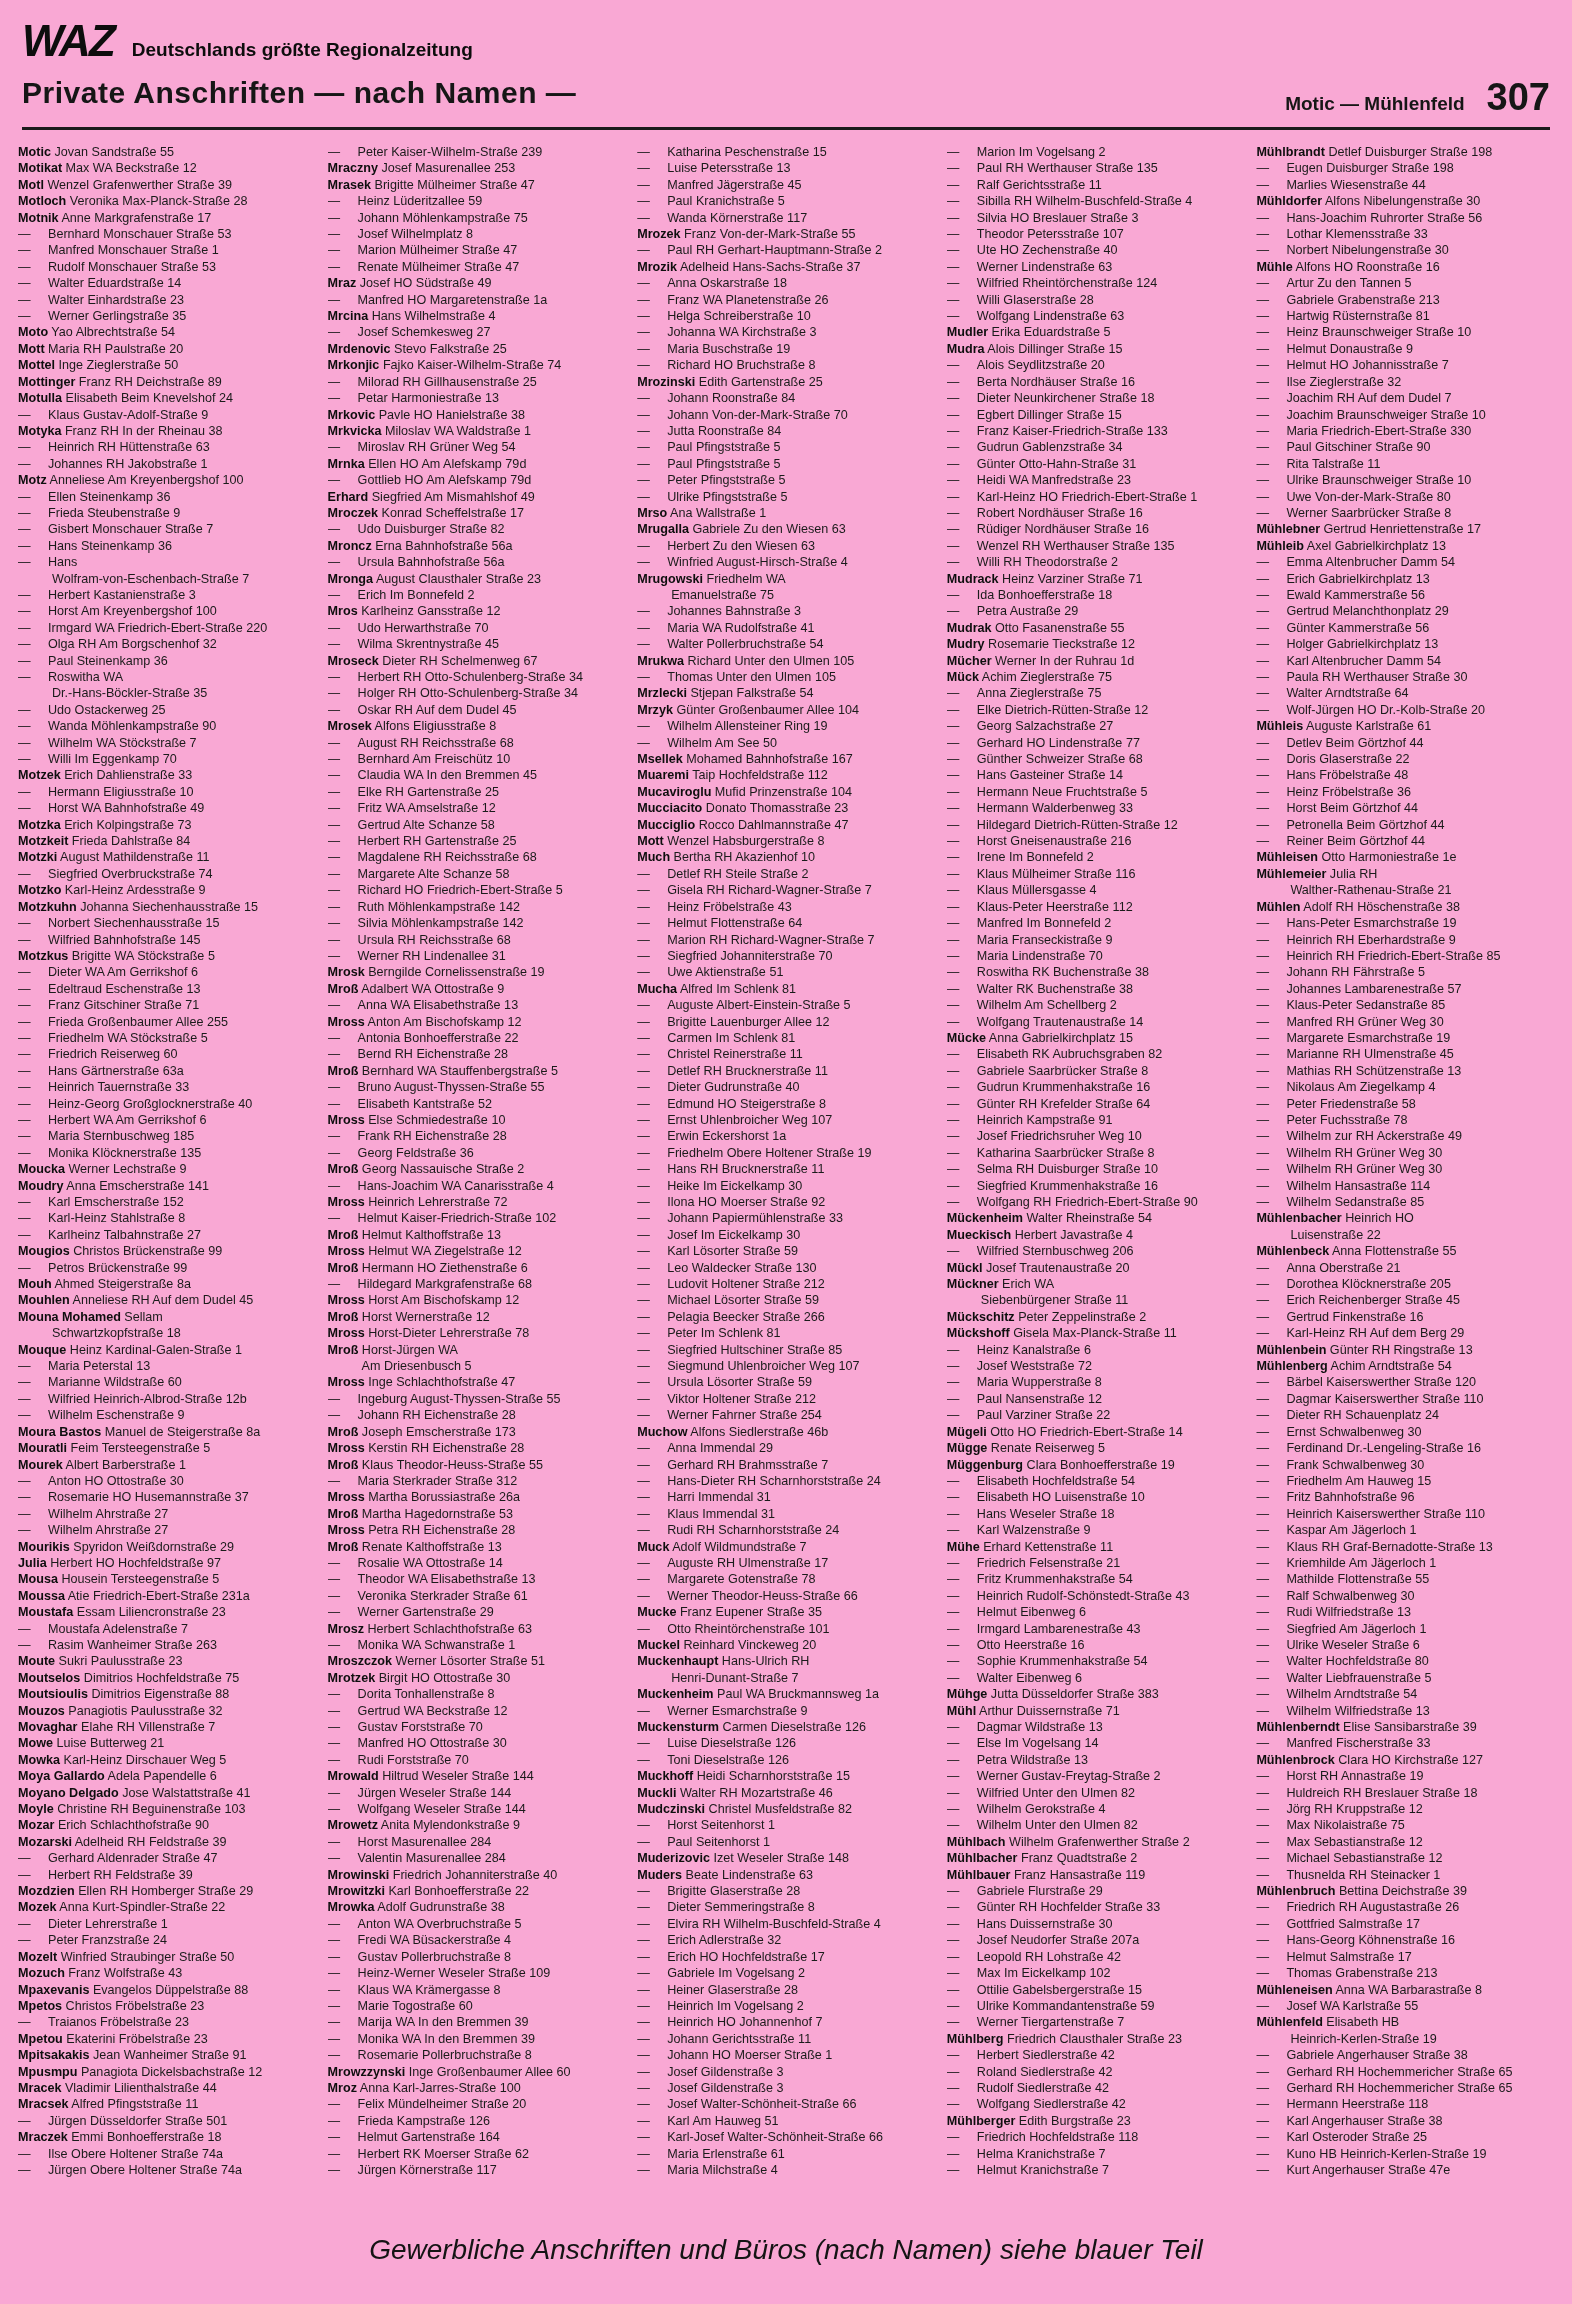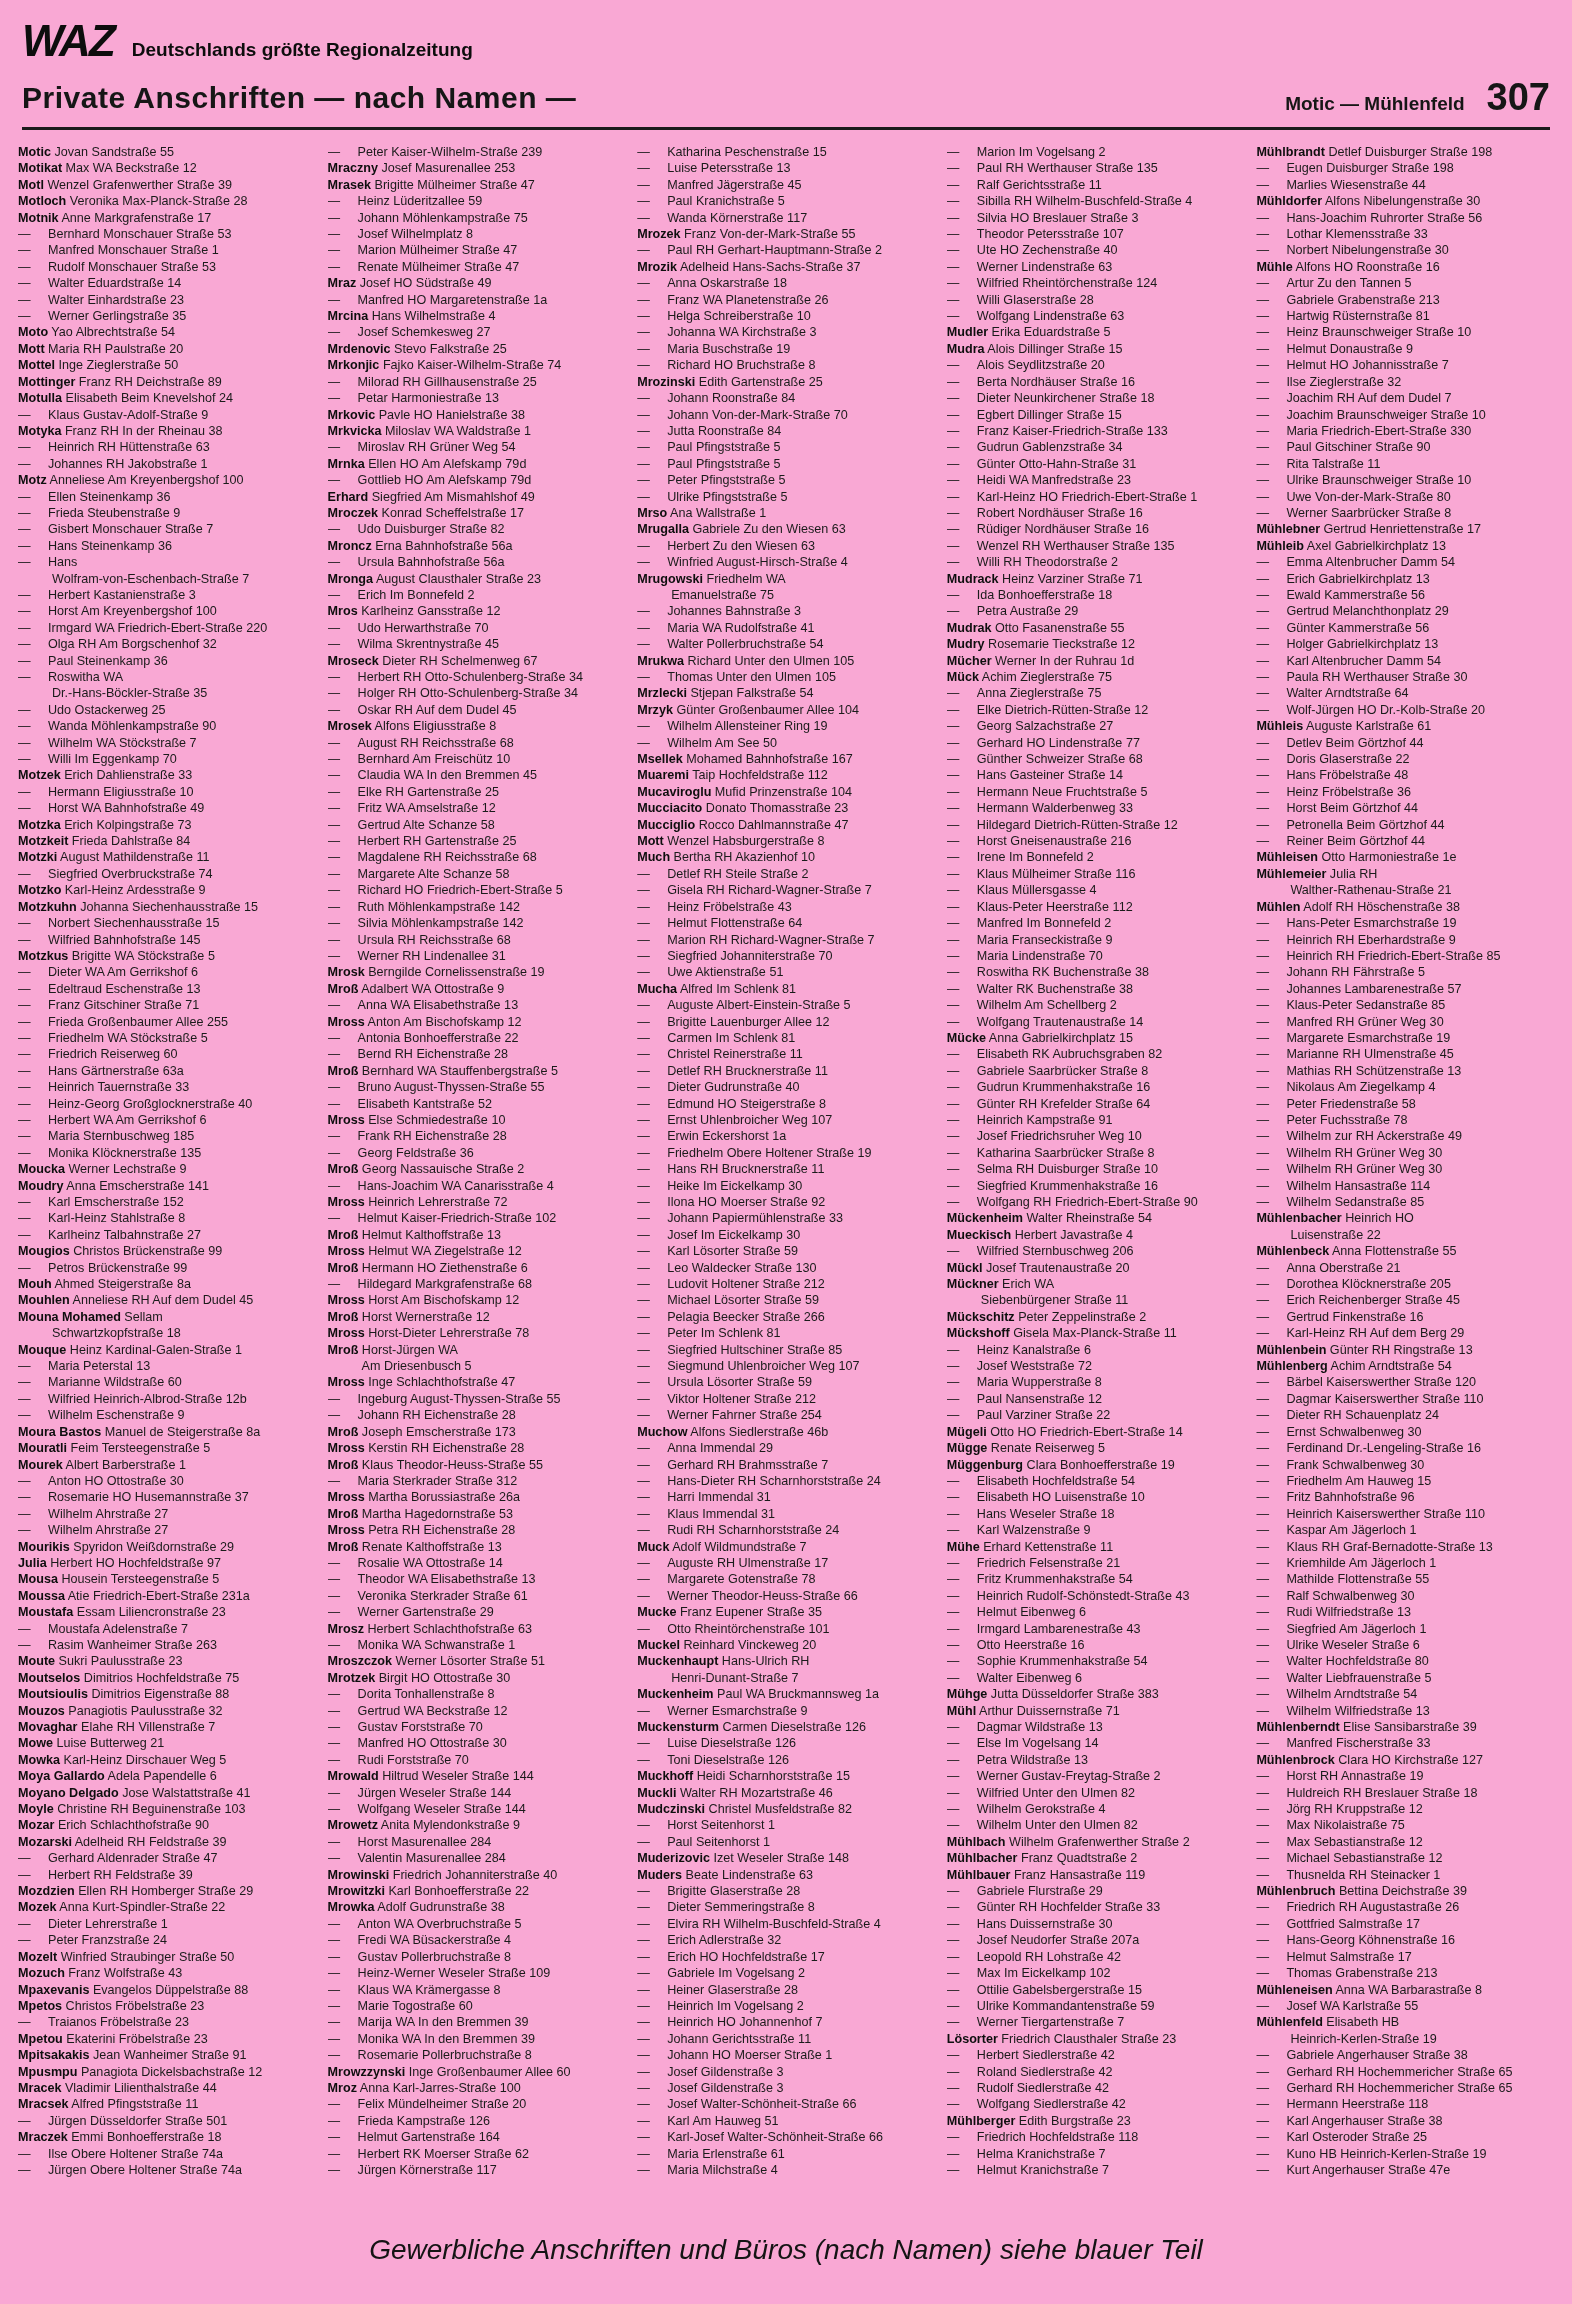--- a/index.html
+++ b/index.html
@@ -19,21 +19,21 @@
   .brand{
     font-size:44px;font-weight:bold;font-style:italic;
     letter-spacing:-2px;
     color:#0d0d0d;
   }
   .tagline{
     font-size:19px;font-weight:bold;color:#0d0d0d;
   }
   .titlebar{
     padding:10px 22px 6px 22px;
-    display:flex;align-items:center;justify-content:space-between;
+    display:flex;align-items:flex-start;justify-content:space-between;
   }
   .section-title{font-size:30px;font-weight:bold;letter-spacing:0.5px;}
   .title-right{display:flex;align-items:baseline;gap:22px;}
   .range{font-size:19px;font-weight:bold;}
   .pageno{font-size:38px;font-weight:bold;}
   .rule{
     margin:2px 22px 10px 22px;
     border-top:3px solid #1b1b1b;
   }
   .columns{
@@ -574,21 +574,21 @@
         <div class="entry"><b>Mühlbauer</b> Franz Hansastraße 119</div>
         <div class="entry"><span class="dash">—</span>Gabriele Flurstraße 29</div>
         <div class="entry"><span class="dash">—</span>Günter RH Hochfelder Straße 33</div>
         <div class="entry"><span class="dash">—</span>Hans Duissernstraße 30</div>
         <div class="entry"><span class="dash">—</span>Josef Neudorfer Straße 207a</div>
         <div class="entry"><span class="dash">—</span>Leopold RH Lohstraße 42</div>
         <div class="entry"><span class="dash">—</span>Max Im Eickelkamp 102</div>
         <div class="entry"><span class="dash">—</span>Ottilie Gabelsbergerstraße 15</div>
         <div class="entry"><span class="dash">—</span>Ulrike Kommandantenstraße 59</div>
         <div class="entry"><span class="dash">—</span>Werner Tiergartenstraße 7</div>
-        <div class="entry"><b>Lösorter</b> Friedrich Clausthaler Straße 23</div>
+        <div class="entry"><b>Mühlberg</b> Friedrich Clausthaler Straße 23</div>
         <div class="entry"><span class="dash">—</span>Herbert Siedlerstraße 42</div>
         <div class="entry"><span class="dash">—</span>Roland Siedlerstraße 42</div>
         <div class="entry"><span class="dash">—</span>Rudolf Siedlerstraße 42</div>
         <div class="entry"><span class="dash">—</span>Wolfgang Siedlerstraße 42</div>
         <div class="entry"><b>Mühlberger</b> Edith Burgstraße 23</div>
         <div class="entry"><span class="dash">—</span>Friedrich Hochfeldstraße 118</div>
         <div class="entry"><span class="dash">—</span>Helma Kranichstraße 7</div>
         <div class="entry"><span class="dash">—</span>Helmut Kranichstraße 7</div>
       </div>
     <div class="col">

